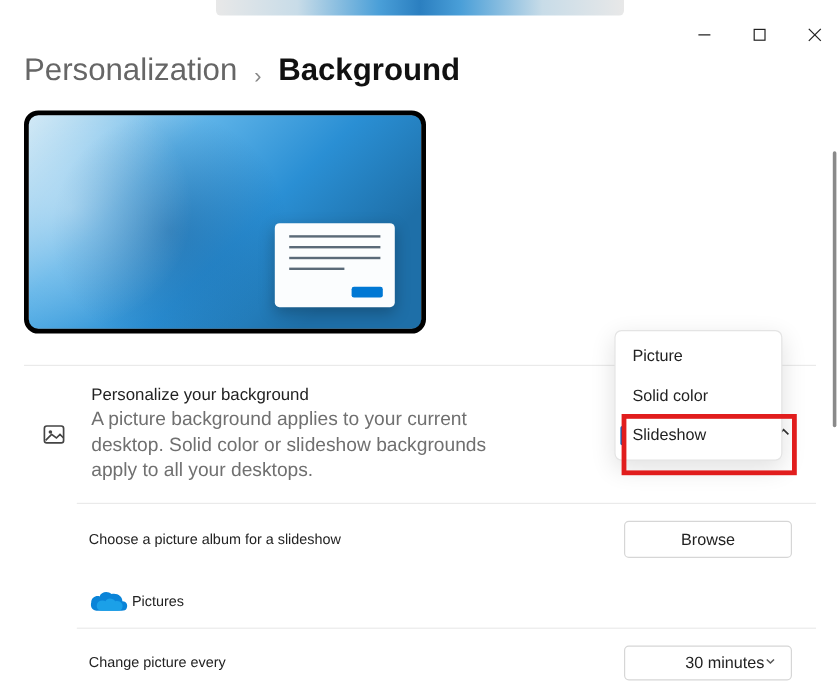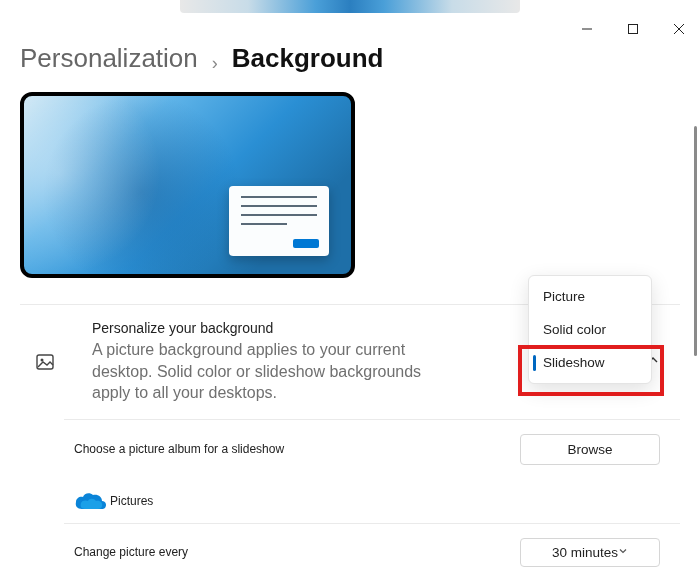--- a/index.html
+++ b/index.html
@@ -63,21 +63,21 @@
       box-shadow: 0 4px 12px rgba(0,0,0,0.25);
       padding: 10px 12px;
     }
     .preview-window .line { height: 2px; background: #5a6a78; margin-bottom: 7px; }
     .preview-window .accent { position: absolute; right: 10px; bottom: 8px; width: 26px; height: 9px; background: #0078d4; border-radius: 2px; }
     
     .dropdown-popup {
       position: absolute;
       top: 275px;
       right: 48px;
-      width: 124px;
+      width: 140px;
       background: #fff;
       border: 1px solid #e4e4e4;
       border-radius: 6px;
       box-shadow: 0 6px 20px rgba(0,0,0,0.12);
       padding: 4px 0;
       z-index: 10;
     }
     .dropdown-item {
       padding: 9px 14px;
       font-size: 13.5px;
@@ -106,41 +106,41 @@
     }
     
     .settings-list {
       margin-top: 26px;
     }
     .setting-row {
       display: flex;
       align-items: center;
       padding: 15px 20px 15px 10px;
       border-top: 1px solid #eaeaea;
-      gap: 32px;
+      gap: 16px;
     }
     .setting-row:first-child { border-top: 1px solid #eaeaea; }
     .setting-icon { width: 30px; display: flex; justify-content: center; color: #444; }
     .setting-text { flex: 1; }
     .setting-title { font-size: 14px; color: #222; }
     .setting-desc { font-size: 16px; color: #707070; margin-top: 3px; line-height: 1.35; max-width: 370px; }
     .setting-control { display: flex; align-items: center; gap: 14px; }
     
     .btn-outline {
       background: #fff;
       border: 1px solid #d6d6d6;
       border-radius: 4px;
       padding: 7px 16px;
       width: 140px;
       text-align: center;
       font-size: 13.5px;
       color: #222;
       cursor: pointer;
     }
-    .btn-outline.small { width: 140px; display: flex; align-items: center; justify-content: center; padding: 6px 12px; }
+    .btn-outline.small { width: 140px; display: flex; align-items: center; justify-content: flex-end; padding: 6px 12px; }
     
     .chevron-icon { font-size: 11px; color: #555; }
     .expand-chevron { font-size: 13px; color: #333; cursor: pointer; }
     
     .sub-rows { padding-left: 44px; }
     .sub-row {
       display: flex;
       align-items: center;
       justify-content: space-between;
       padding: 14px 20px 14px 10px;

